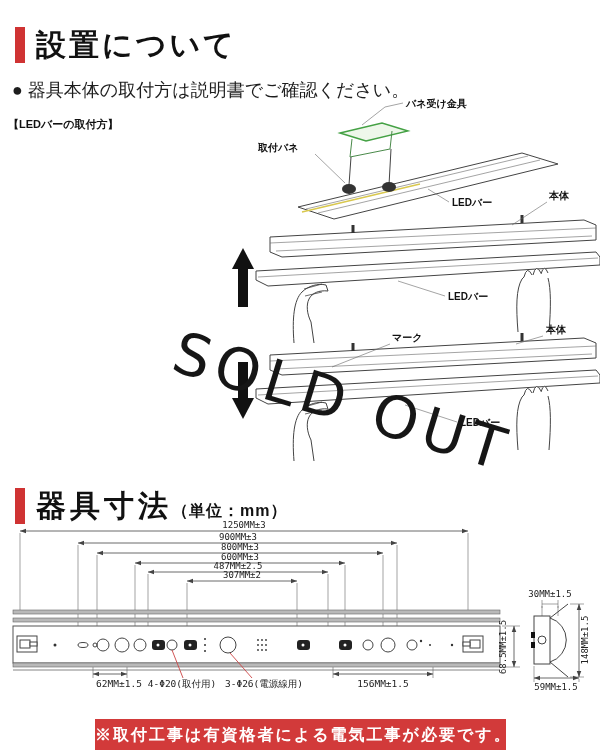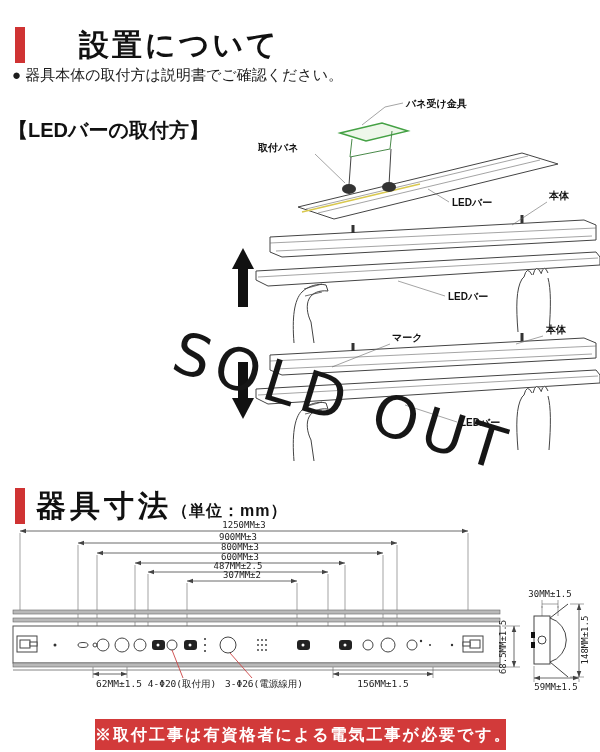--- a/index.html
+++ b/index.html
@@ -3,22 +3,22 @@
 <meta charset="utf-8">
 <style>
   html,body{margin:0;padding:0;background:#fff;}
   #page{position:relative;width:600px;height:752px;background:#fff;overflow:hidden;
         font-family:"Liberation Sans",sans-serif;color:#222;}
   .abs{position:absolute;}
   
   .redbar{width:10px;background:#cf3333;}
   .h1{font-size:30px;font-weight:800;color:#111;letter-spacing:3px;white-space:nowrap;}
   .h1 .unit{font-size:16px;letter-spacing:1px;font-weight:800;}
-  .note{font-size:15px;color:#1d1d1d;white-space:nowrap;}
-  .sub{font-size:20px;font-weight:700;color:#111;white-space:nowrap;}
+  .note{font-size:18px;color:#1d1d1d;white-space:nowrap;margin-top:12px;}
+  .sub{font-size:11px;font-weight:700;color:#111;white-space:nowrap;}
   .para{font-size:14.5px;line-height:18.4px;color:#3c3c3c;white-space:pre-line;width:245px;}
   
   svg text.dlabel{font-size:10px;font-weight:700;fill:#111;font-family:"Liberation Sans",sans-serif;}
   svg text.dim{font-size:9px;fill:#222;font-family:"DejaVu Sans Mono",monospace;}
   svg text.dimb{font-size:9.5px;fill:#222;font-family:"DejaVu Sans Mono",monospace;}
   svg .ln{stroke:#444;stroke-width:1;fill:none;}
   svg .thin{stroke:#666;stroke-width:0.6;fill:none;}
   svg .dimln{stroke:#444;stroke-width:0.8;fill:none;}
   svg .white{fill:#fff;stroke:#444;stroke-width:1;}
   
@@ -29,21 +29,21 @@
   #banner{left:95px;top:719px;width:411px;height:31px;line-height:31px;background:#d23a3a;
           color:#fff;font-size:16px;font-weight:700;letter-spacing:2px;text-align:center;
           white-space:nowrap;}
 </style>
 </head>
 <body>
 
 <div id="page">
 
   <div class="abs redbar" style="left:15px;top:27px;height:36px;"></div>
-  <div class="abs h1" style="left:36px;top:25px;margin-left:43px;">設置について</div>
+  <div class="abs h1" style="left:36px;top:25px;">設置について</div>
   <div class="abs note" style="left:12px;top:66px;">● 器具本体の取付方は説明書でご確認ください。</div>
 
   <div class="abs sub" style="left:8px;top:117px;">【LEDバーの取付方】</div>
 
   <svg class="abs" style="left:0;top:85px;" width="600" height="390" viewBox="0 0 600 390">
     <defs>
       <g id="hand-left">
         <path d="M-8,55 C-10,30 -8,12 0,4 C6,-2 16,-5 24,-3 L26,3 C17,2 10,5 7,11 C4,17 5,26 9,34 L12,55" fill="#fff" stroke="#444" stroke-width="1"></path>
         <path d="M2,1 l18,-5 M3,8 l17,-4" stroke="#444" stroke-width="0.8" fill="none"></path>
       </g>

